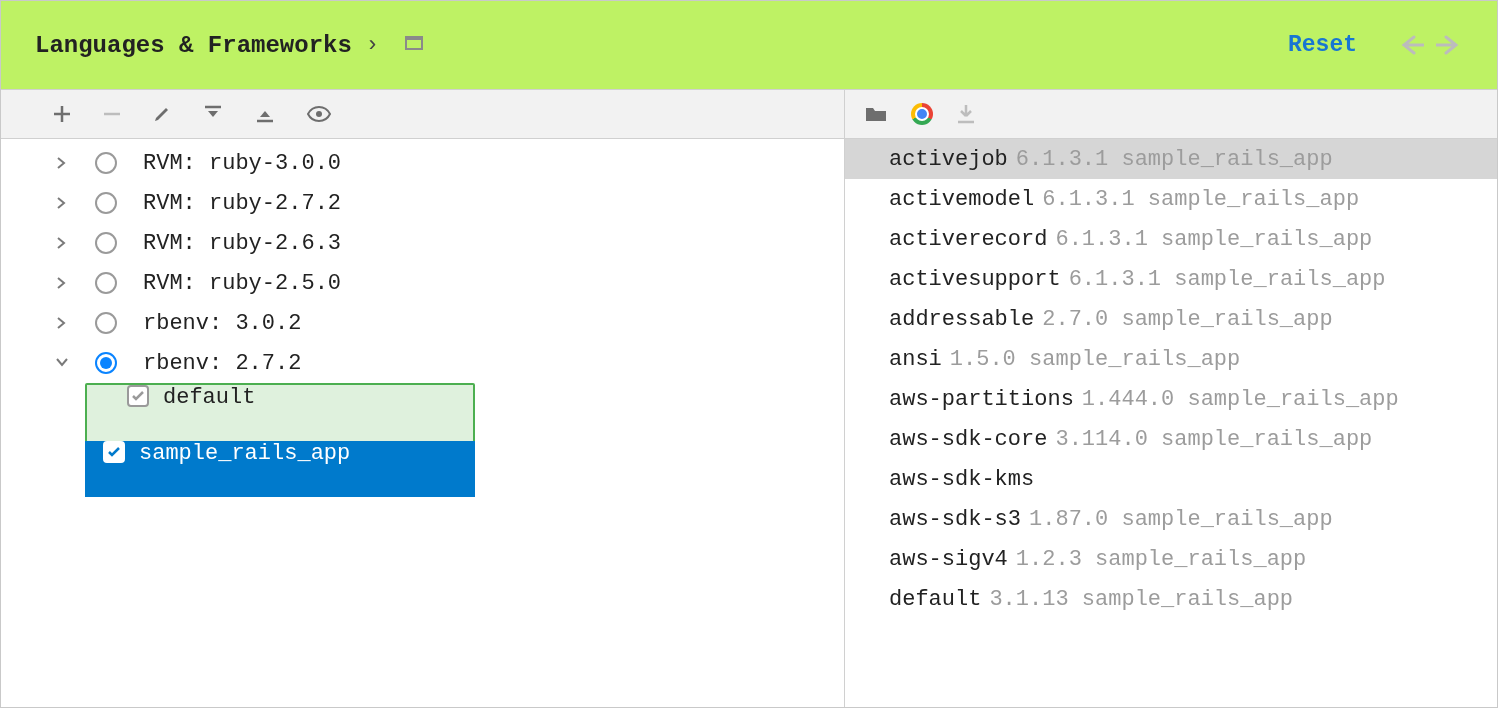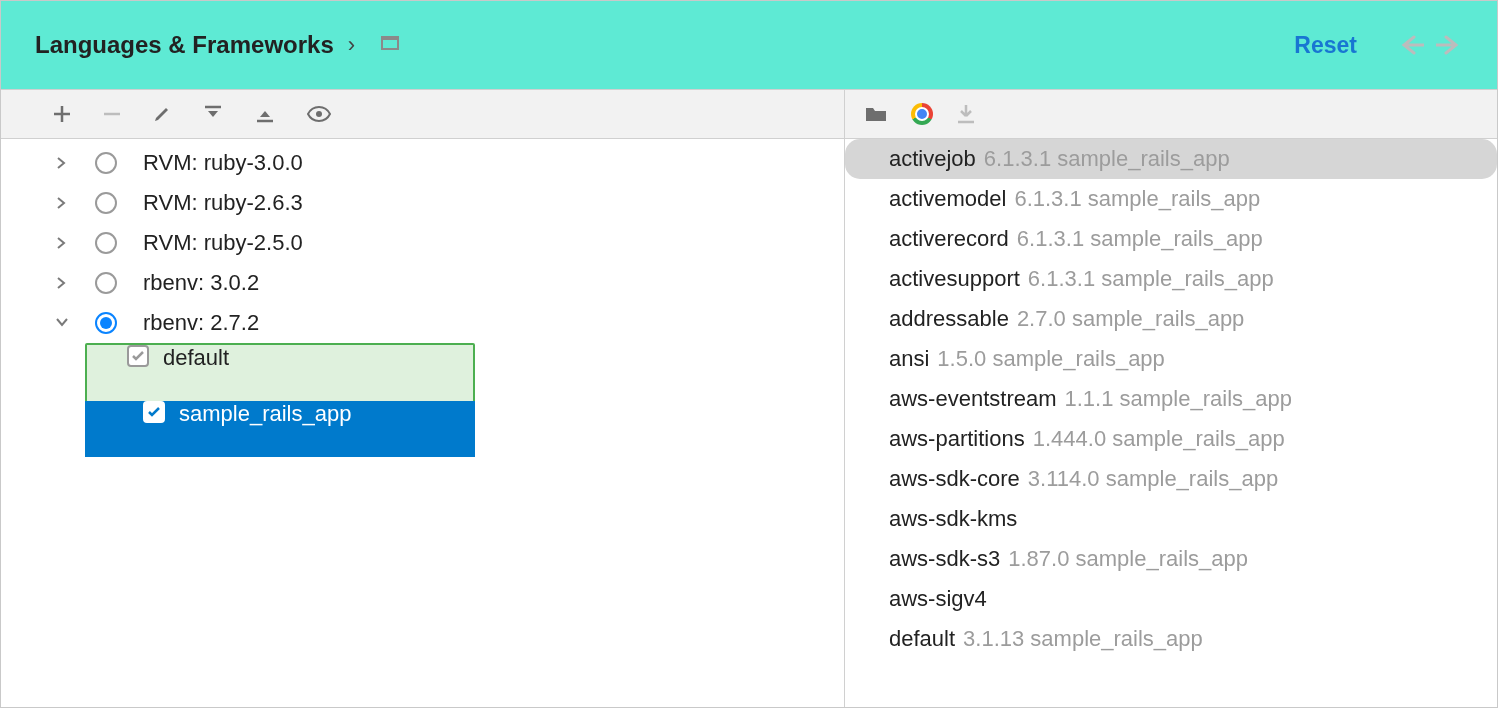--- a/index.html
+++ b/index.html
@@ -1,17 +1,17 @@
 <!DOCTYPE html>
 <html><head>
 <meta charset="utf-8">
 <style>
   * { margin:0; padding:0; box-sizing:border-box; }
   html,body { width:1498px; height:708px; font-family:-apple-system,"Segoe UI",Helvetica,Arial,sans-serif; background:#fff; }
-  .frame { width:1498px; height:708px; border:1px solid #c9c9c9; background:#5eead4; display:flex; flex-direction:column; }
+  .frame { width:1498px; height:708px; border:1px solid #c9c9c9; background:#bef264; display:flex; flex-direction:column;font-family:Liberation Mono, monospace; }
   
   .header { height:88px; display:flex; align-items:center; padding:0 34px 0 34px; }
   .crumb { font-size:24px; font-weight:700; color:#222; }
   .crumb-sep { font-size:22px; color:#444; margin:0 14px; }
   .open-settings-icon { margin-left:12px; }
   .spacer { flex:1; }
   .reset { font-size:23px; font-weight:700; color:#1876d2; margin-right:30px; cursor:pointer; }
   .arrow-btn { width:28px; height:28px; margin-left:10px; color:#bcbcbc; display:flex; align-items:center; justify-content:center; }
   
   .body { flex:1; display:flex; overflow:hidden; }
@@ -34,21 +34,21 @@
   .row-sel-wrap { background:#007acc; }
   .gemset.selected { color:#fff; }
   .check { width:22px; height:22px; border-radius:4px; display:flex; align-items:center; justify-content:center; }
   .check.disabled { border:2px solid #9a9a9a; background:#fff; }
   .check.disabled svg path { stroke:#9a9a9a; }
   .check.on { background:#fff; border:2px solid #fff; }
   .check.on svg path { stroke:#007acc; }
   
   .gemlist { flex:1; background:#fff; overflow:hidden; }
   .gem-row { height:40px; display:flex; align-items:center; padding-left:44px; font-size:22px; gap:8px; }
-  .gem-row.sel { background:#d6d6d6;border-radius:15px; }
+  .gem-row.sel { background:#d6d6d6; }
   .gem-name { color:#222; }
   .gem-meta { color:#9c9c9c; }
   
   .chrome { width:22px; height:22px; border-radius:50%; background:
     conic-gradient(#ea4335 0 120deg,#34a853 120deg 240deg,#fbbc05 240deg 360deg);
     display:flex; align-items:center; justify-content:center; }
   .chrome::after { content:""; width:10px; height:10px; border-radius:50%; background:#4285f4; border:2px solid #fff; }
 </style>
 </head>
 <body>
@@ -127,20 +127,29 @@
           <span class="radio"></span>
           <span>RVM: ruby-3.0.0</span>
         </div>
         <div class="tree-row">
           <span class="chev">
               <svg width="10" height="12">
                 <path d="M1 1l6 5-6 5" stroke="#7a7a7a" stroke-width="2" fill="none"></path>
               </svg>
             </span>
           <span class="radio"></span>
+          <span>RVM: ruby-2.7.2</span>
+        </div>
+        <div class="tree-row">
+          <span class="chev">
+              <svg width="10" height="12">
+                <path d="M1 1l6 5-6 5" stroke="#7a7a7a" stroke-width="2" fill="none"></path>
+              </svg>
+            </span>
+          <span class="radio"></span>
           <span>RVM: ruby-2.6.3</span>
         </div>
         <div class="tree-row">
           <span class="chev">
               <svg width="10" height="12">
                 <path d="M1 1l6 5-6 5" stroke="#7a7a7a" stroke-width="2" fill="none"></path>
               </svg>
             </span>
           <span class="radio"></span>
           <span>RVM: ruby-2.5.0</span>
@@ -168,21 +177,21 @@
           <div class="hl-box">
             <div class="gemset default">
               <span class="check disabled">
                   <svg width="14" height="14" viewBox="0 0 14 14">
                     <path d="M2 7l3 3 7-7" stroke-width="2.5" fill="none"></path>
                   </svg>
                 </span>
               <span>default</span>
             </div>
             <div class="row-sel-wrap" style="margin:0 -2px -2px -2px;">
-              <div class="gemset selected" style="padding-left:18px;margin-left:40px;">
+              <div class="gemset selected" style="padding-left:18px;">
                 <span class="check on">
                     <svg width="14" height="14" viewBox="0 0 14 14">
                       <path d="M2 7l3 3 7-7" stroke-width="2.5" fill="none"></path>
                     </svg>
                   </span>
                 <span>sample_rails_app</span>
               </div>
             </div>
           </div>
 
@@ -226,40 +235,37 @@
           </div>
         <div class="gem-row">
             <span class="gem-name">addressable</span>
             <span class="gem-meta">2.7.0 sample_rails_app</span>
           </div>
         <div class="gem-row">
             <span class="gem-name">ansi</span>
             <span class="gem-meta">1.5.0 sample_rails_app</span>
           </div>
         <div class="gem-row">
-            <span class="gem-name">aws-eventstream</span>
-            <span class="gem-meta">1.1.1 sample_rails_app</span>
-          </div>
-        <div class="gem-row">
             <span class="gem-name">aws-partitions</span>
             <span class="gem-meta">1.444.0 sample_rails_app</span>
           </div>
         <div class="gem-row">
             <span class="gem-name">aws-sdk-core</span>
             <span class="gem-meta">3.114.0 sample_rails_app</span>
           </div>
         <div class="gem-row">
             <span class="gem-name">aws-sdk-kms</span>
           </div>
         <div class="gem-row">
             <span class="gem-name">aws-sdk-s3</span>
             <span class="gem-meta">1.87.0 sample_rails_app</span>
           </div>
         <div class="gem-row">
             <span class="gem-name">aws-sigv4</span>
+            <span class="gem-meta">1.2.3 sample_rails_app</span>
           </div>
         <div class="gem-row">
             <span class="gem-name">default</span>
             <span class="gem-meta">3.1.13 sample_rails_app</span>
           </div>
       </div>
     </div>
   </div>
 </div>
 

